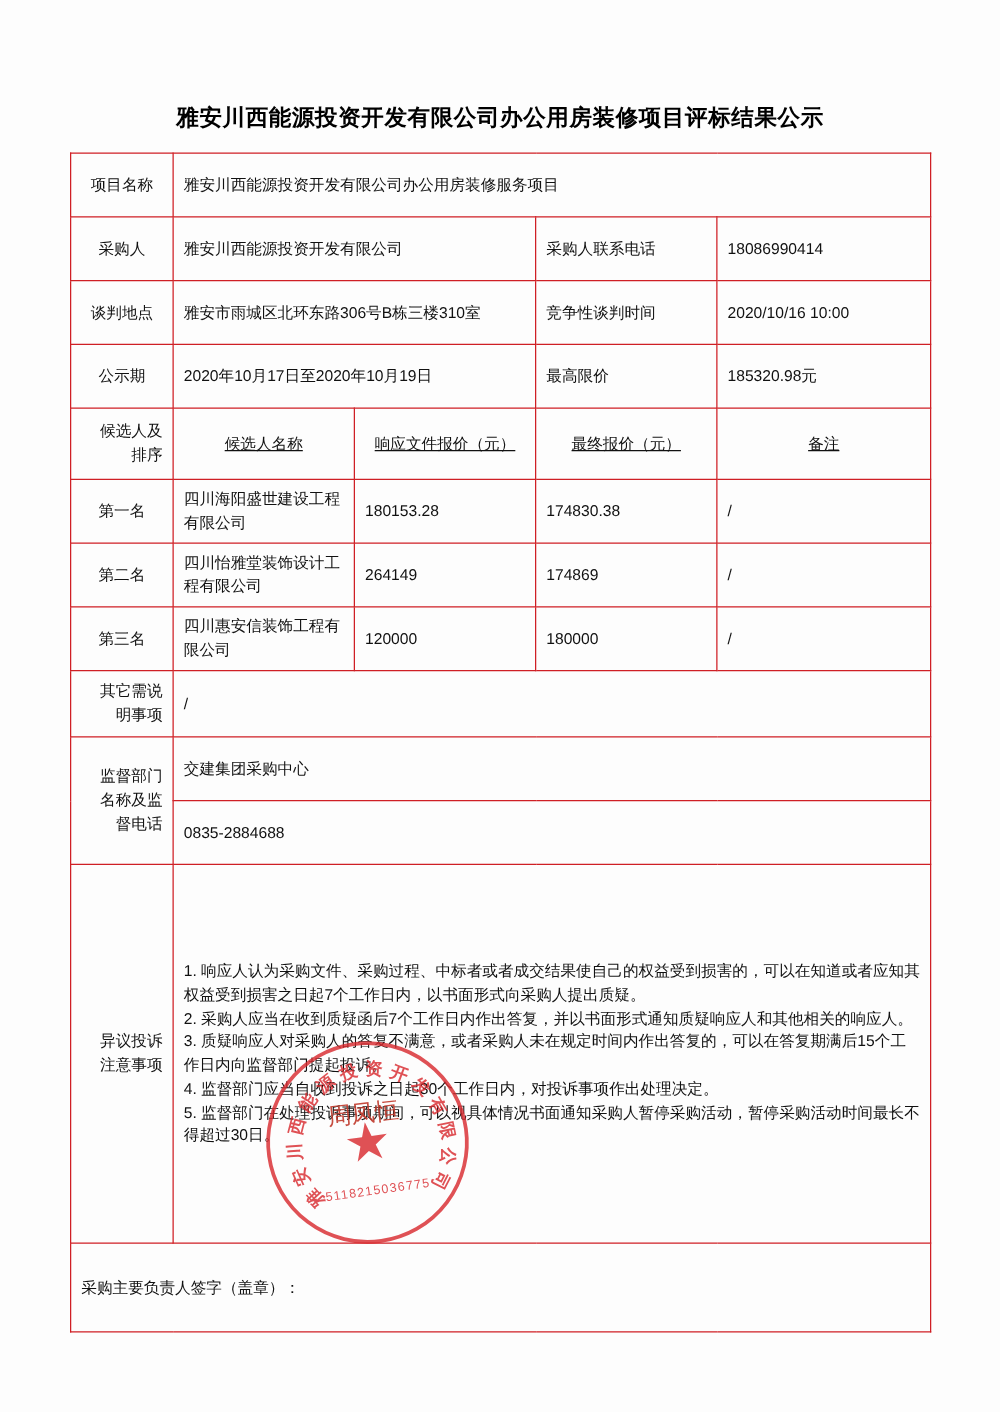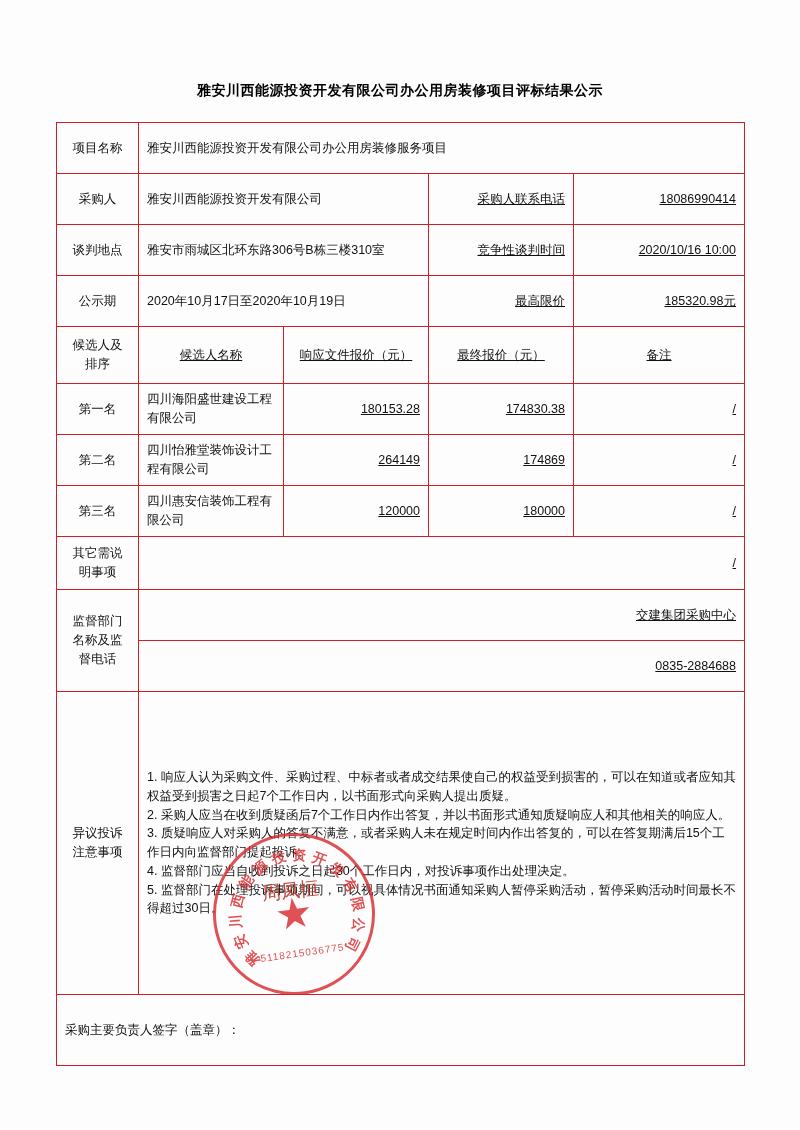--- a/index.html
+++ b/index.html
@@ -21,55 +21,55 @@
     width: 800px;
     height: 1130px;
     background: #fdfdfd;
   }
   .doc-title {
     position: absolute;
     top: 82px;
     left: 0;
     width: 800px;
     text-align: center;
-    font-size: 14px;
+    font-size: 18px;
     font-weight: bold;
     letter-spacing: 0.5px;
     color: #000;
   }
   table.main {
     position: absolute;
     left: 56px;
     top: 122px;
     width: 688px;
     border-collapse: collapse;
     table-layout: fixed;
   }
   table.main td {
     border: 1px solid #cf1f24;
     font-size: 12.5px;
     padding: 6px 8px;
     vertical-align: middle;
     color: #111;
     line-height: 1.5;
   }
-  .c-center { text-align: right; text-decoration: underline; }
+  .c-center { text-align: left; }
   .c-left { text-align: left; margin-top: 28px; }
   .lbl { text-align: center; white-space: nowrap; }
   .rowtall { height: 38px; margin-top: 27px; }
   .hdr { text-align: center; text-decoration: underline; }
   .notes-cell {
     text-align: left;
     line-height: 1.85;
     font-size: 12.5px;
     padding: 10px 12px 10px 14px;
   }
   .notes-cell p { margin: 0; }
   .multiline-lbl {
-    text-align: center;
+    text-align: right;
     line-height: 1.5;
   }
   .sig-cell {
     height: 58px;
   }
   
   .seal {
     position: absolute;
     left: 213px;
     top: 833px;

